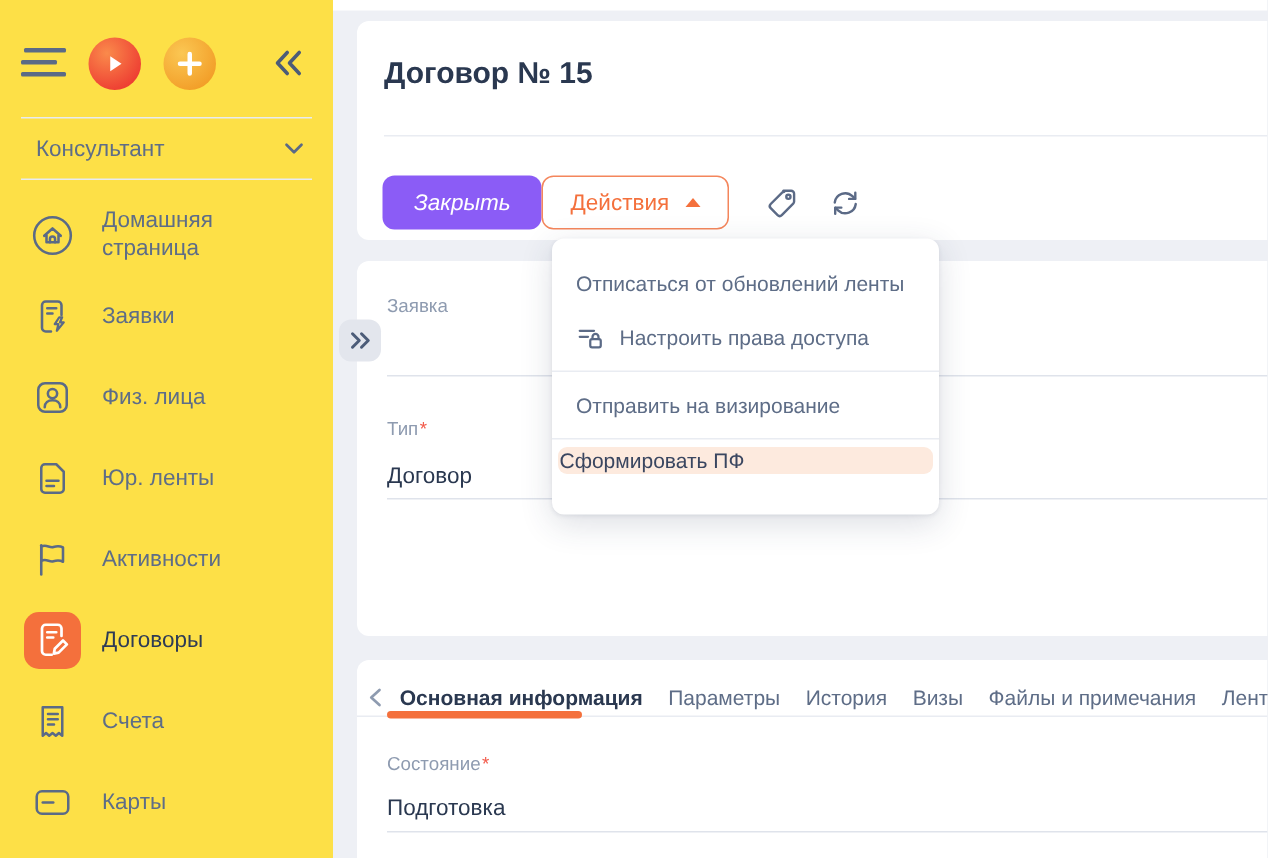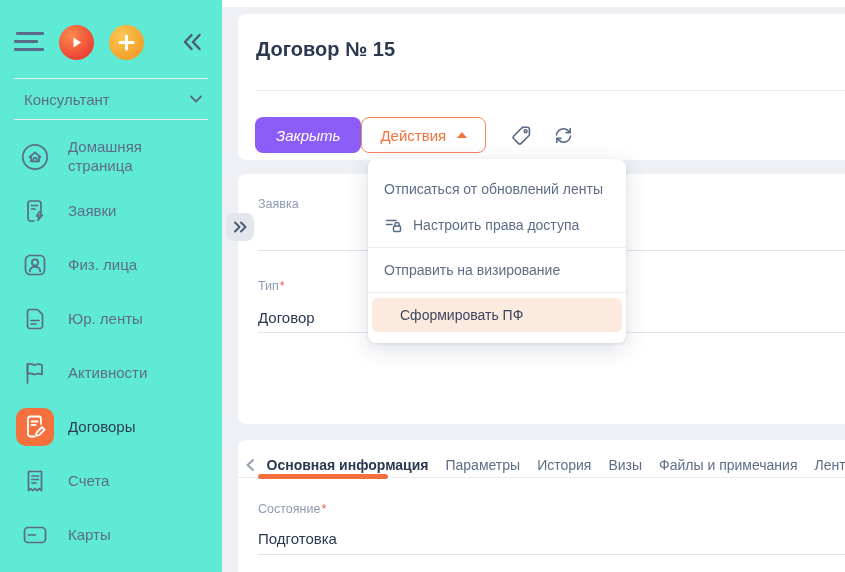--- a/index.html
+++ b/index.html
@@ -8,21 +8,21 @@
     font-family: "Liberation Sans", sans-serif;
     background:#eef0f5;
     position:relative;
     color:#2e3b55;
   }
   svg { display:block; }
 
   
   .sidebar {
     position:absolute; left:0; top:0; width:222px; height:572px;
-    background:#5eead4; z-index:3;
+    background:#fde047; z-index:3;
   }
   .sb-header {
     height:66px; display:flex; align-items:center; padding:18px 18px 0 14px;
   }
   .hamburger { width:30px; height:22px; position:relative; cursor:pointer; }
   .hamburger span { position:absolute; left:0; height:3.2px; background:#5b6a86; border-radius:1px; }
   .hamburger span:nth-child(1){ top:1px; width:28px; left:2px; }
   .hamburger span:nth-child(2){ top:9px; width:24px; }
   .hamburger span:nth-child(3){ top:17px; width:30px; }
   .round-btn {
@@ -116,21 +116,21 @@
     box-shadow:0 6px 22px rgba(45,58,84,.16), 0 1px 3px rgba(45,58,84,.10);
     padding-top:12px;
   }
   .dd-item {
     height:36px; display:flex; align-items:center; padding:0 16px;
     font-size:14px; color:#5e6d87; cursor:pointer;
   }
   .dd-item .dd-ic { margin-right:10px; }
   .dd-sep { height:1px; background:#e9ecf2; margin:4px 0; }
   .dd-item.highlight {
-    margin:5px 4px 0 4px; padding:0 28px; height:34px;
+    margin:5px 4px 0 4px; padding:0 1px; height:18px;
     background:#fdeade; border-radius:6px; color:#3a4660;
   }
 </style>
 </head>
 <body>
 
 <div class="sidebar">
   <div class="sb-header">
     <div class="hamburger">
       <span></span>

